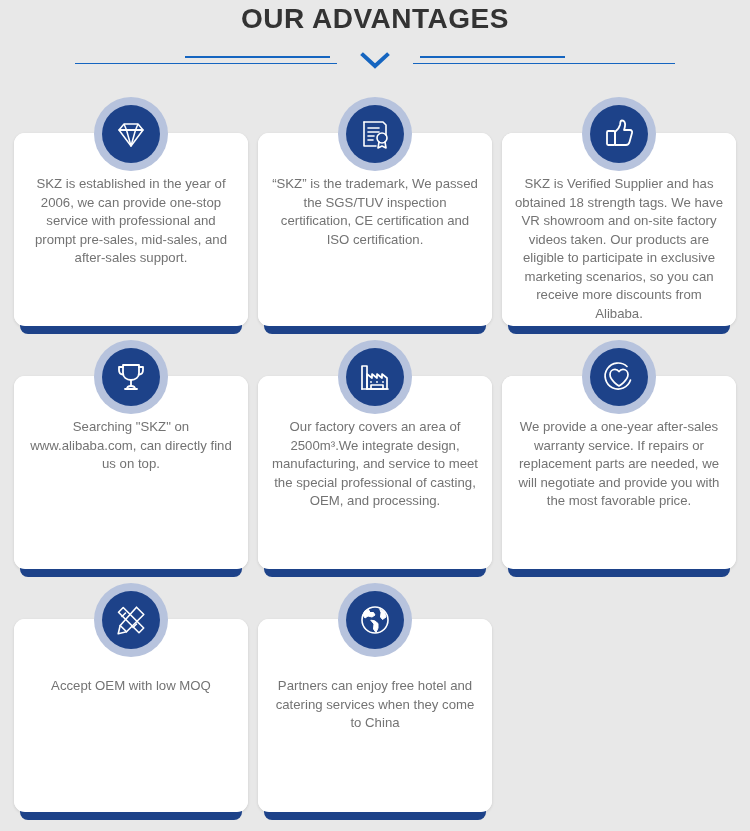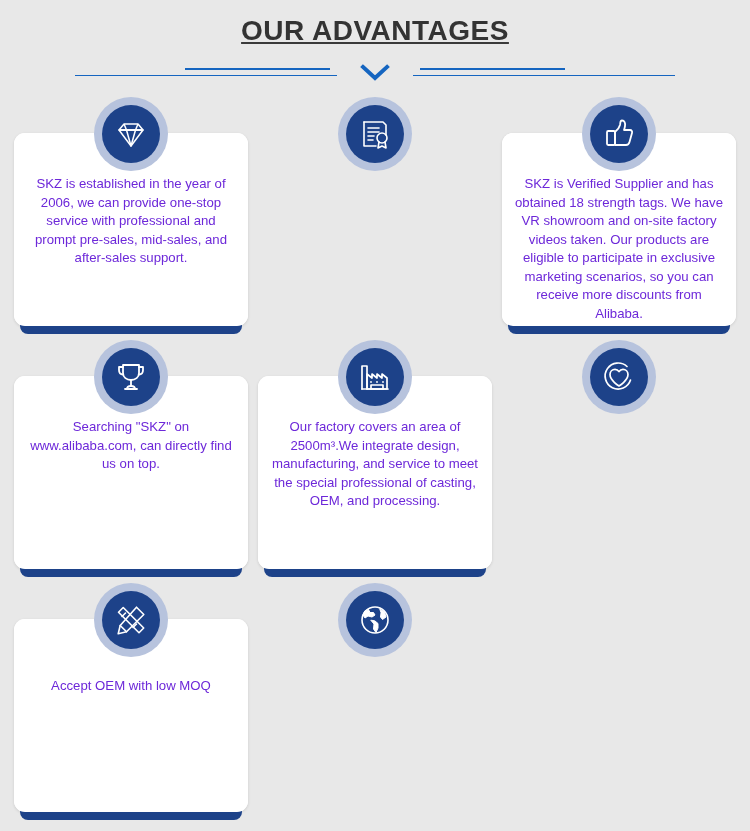--- a/index.html
+++ b/index.html
@@ -14,22 +14,21 @@
   body {
     background: #e8e8e8;
     font-family: "Liberation Sans", sans-serif;
     color: #3a3a3a;
     position: relative;
   }
 
   
   .header {
     width: 100%;
-    padding-top: 14px;
-    text-decoration: underline;
+    padding-top: 2px;
   }
 
   .page-title {
     text-align: center;
     font-size: 28px;
     font-weight: bold;
     letter-spacing: 0.5px;
     color: #333333;
     line-height: 34px;
   }
@@ -120,21 +119,21 @@
     justify-content: center;
     overflow: hidden;
   }
 
   .card-text {
     margin-top: 42px;
     width: 212px;
     text-align: center;
     font-size: 13.2px;
     line-height: 18.5px;
-    color: #6d28d9;
+    color: #737373;
   }
 
   
   .card-wrap.compact .card-text { margin-top: 58px; text-align: center; }
 
   
   .icon-badge {
     position: absolute;
     left: 50%;
     top: 0;
@@ -199,20 +198,26 @@
           <path d="M4 12 L16 28 L28 12 Z"></path>
           <path d="M4 12 L9 6 L23 6 L28 12 Z"></path>
           <path d="M9 6 L11.5 12 L16 28 L20.5 12 L23 6"></path>
           <path d="M4 12 L28 12"></path>
         </svg>
       </div>
     </div>
   </div>
 
   <div class="card-wrap">
+    <div class="card">
+      <div class="card-bar"></div>
+      <div class="card-face">
+        <div class="card-text">“SKZ” is the trademark, We passed the SGS/TUV inspection certification, CE certification and ISO certification.</div>
+      </div>
+    </div>
     <div class="icon-badge">
       <div class="icon-inner">
         <svg viewBox="0 0 32 32" xmlns="http://www.w3.org/2000/svg" fill="none" stroke="#ffffff" stroke-width="1.6" stroke-linecap="round" stroke-linejoin="round">
           <path d="M5 4 H24 L27 7 V17"></path>
           <path d="M5 4 V28 H17"></path>
           <path d="M9 10 H20"></path>
           <path d="M9 14 H20"></path>
           <path d="M9 18 H15"></path>
           <path d="M9 22 H14"></path>
           <circle cx="23" cy="20" r="5"></circle>
@@ -276,20 +281,26 @@
           <circle cx="12" cy="21" r="0.9" fill="#ffffff" stroke="none"></circle>
           <circle cx="18" cy="21" r="0.9" fill="#ffffff" stroke="none"></circle>
           <circle cx="24" cy="21" r="0.9" fill="#ffffff" stroke="none"></circle>
           <rect x="12" y="24" width="12" height="4"></rect>
         </svg>
       </div>
     </div>
   </div>
 
   <div class="card-wrap">
+    <div class="card">
+      <div class="card-bar"></div>
+      <div class="card-face">
+        <div class="card-text">We provide a one-year after-sales warranty service. If repairs or replacement parts are needed, we will negotiate and provide you with the most favorable price.</div>
+      </div>
+    </div>
     <div class="icon-badge">
       <div class="icon-inner">
         <svg viewBox="0 0 32 32" xmlns="http://www.w3.org/2000/svg" fill="none" stroke="#ffffff" stroke-width="1.7" stroke-linecap="round" stroke-linejoin="round">
           <path d="M24 5.5 A13 13 0 1 0 27.5 19"></path>
           <path d="M16 25 C16 25 7 19.5 7 13.6 C7 10.5 9.3 8.4 12 8.4 C13.9 8.4 15.3 9.5 16 10.6 C16.7 9.5 18.1 8.4 20 8.4 C22.7 8.4 25 10.5 25 13.6 C25 19.5 16 25 16 25 Z"></path>
         </svg>
       </div>
     </div>
   </div>
 
@@ -308,20 +319,26 @@
           <path d="M8.2 3.5 L3.5 8.2 L24 28.7 L28.7 24 Z"></path>
           <path d="M10.5 9 L7 12.5"></path>
           <path d="M21.5 20 L18 23.5"></path>
         </svg>
       </div>
     </div>
   </div>
 
 
   <div class="card-wrap compact">
+    <div class="card">
+      <div class="card-bar"></div>
+      <div class="card-face">
+        <div class="card-text">Partners can enjoy free hotel and catering services when they come to China</div>
+      </div>
+    </div>
     <div class="icon-badge">
       <div class="icon-inner">
         <svg viewBox="0 0 32 32" xmlns="http://www.w3.org/2000/svg" fill="none" stroke="#ffffff" stroke-width="1.6" stroke-linecap="round" stroke-linejoin="round">
           <circle cx="16" cy="16" r="13"></circle>
           <path d="M9.5 5.5 L11 8.5 L14.5 8.5 L16 11 L13 13 L9 12 L6 14 L4 11 L5.5 7.5 Z" fill="#ffffff" stroke="#ffffff" stroke-width="1"></path>
           <path d="M12 16.5 L15 20 L14.5 25 L17 28.5 L19 24 L19 19.5 L16 17 Z" fill="#ffffff" stroke="#ffffff" stroke-width="1"></path>
           <path d="M21 5 L25.5 8 L27 13 L23.5 15.5 L21.5 13 L22 9 Z" fill="#ffffff" stroke="#ffffff" stroke-width="1"></path>
         </svg>
       </div>
     </div>

